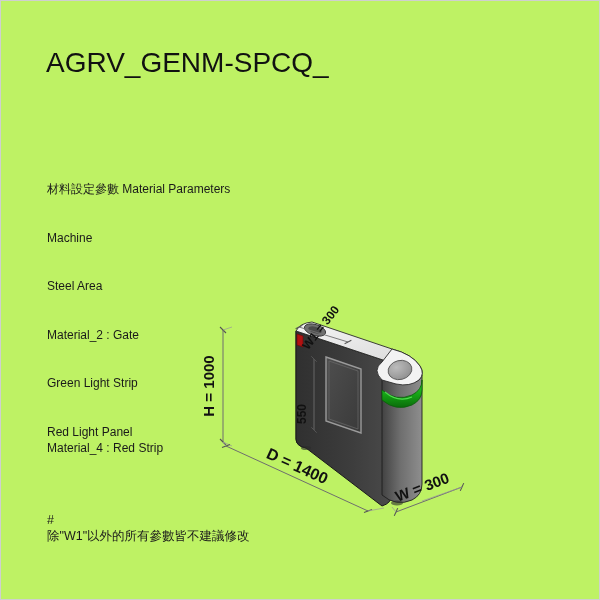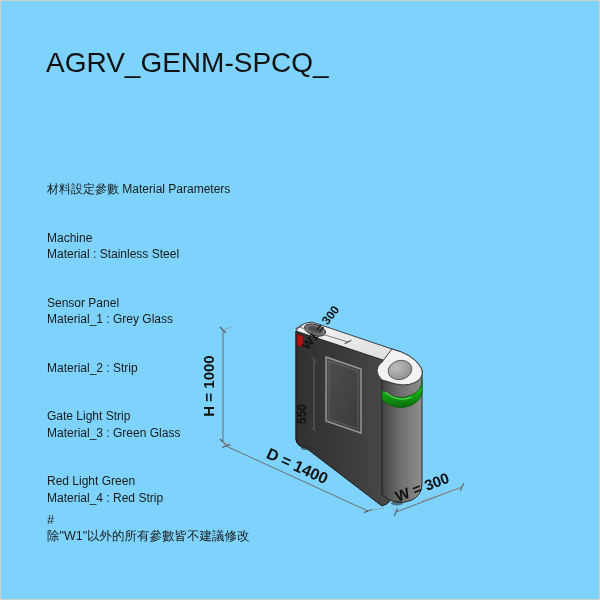--- a/index.html
+++ b/index.html
@@ -7,21 +7,21 @@
     padding: 0;
     background: #ffffff;
   }
   body {
     font-family: "Liberation Sans", sans-serif;
   }
   #sheet {
     position: relative;
     width: 600px;
     height: 600px;
-    background: #7dd3fc;
+    background: #bef264;
     border: 1px solid #cfcfcf;
     box-sizing: border-box;
     overflow: hidden;
   }
 
   
   #title-block {
     position: absolute;
     left: 45px;
     top: 42px;
@@ -83,39 +83,36 @@
 
   <div id="title-block">
     <span class="tline">AGRV_GENM-SPCQ_</span>
   </div>
 
   <div id="params">
     <div class="section-head">材料設定參數 Material Parameters</div>
 
     <div class="group">
       <span class="g-name">Machine</span>
-      <span class="g-mat">Material :  Stainless Steel</span>
-    </div>
-
-    <div class="group">
-      <span class="g-name">Sensor Panel</span>
-      <span class="g-mat">Material_1 :  Grey Glass</span>
-    </div>
-
-    <div class="group">
-      <span class="g-mat">Material_2 :  Strip</span>
-    </div>
-
-    <div class="group">
-      <span class="g-name">Gate Light Strip</span>
-      <span class="g-mat">Material_3 :  Green Glass</span>
-    </div>
-
-    <div class="group">
-      <span class="g-name">Red Light Green</span>
+    </div>
+
+    <div class="group">
+      <span class="g-name">Steel Area</span>
+    </div>
+
+    <div class="group">
+      <span class="g-mat">Material_2 :  Gate</span>
+    </div>
+
+    <div class="group">
+      <span class="g-name">Green Light Strip</span>
+    </div>
+
+    <div class="group">
+      <span class="g-name">Red Light Panel</span>
       <span class="g-mat">Material_4 :  Red Strip</span>
     </div>
   </div>
 
   <div id="note">
     <span class="hash">#</span>
     <span>除"W1"以外的所有參數皆不建議修改</span>
   </div>
 
   <div id="drawing">

